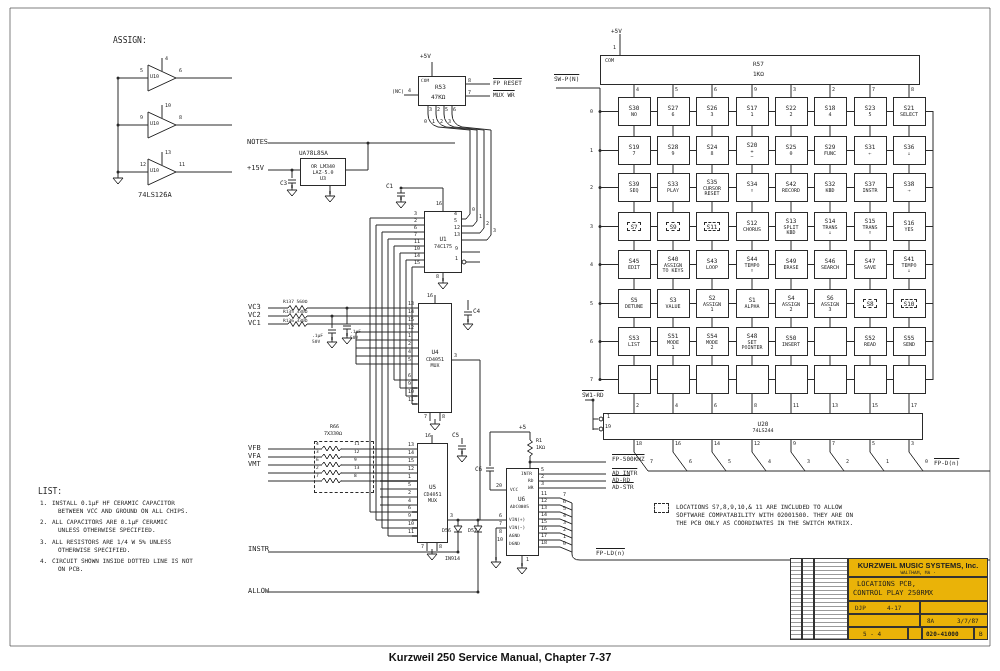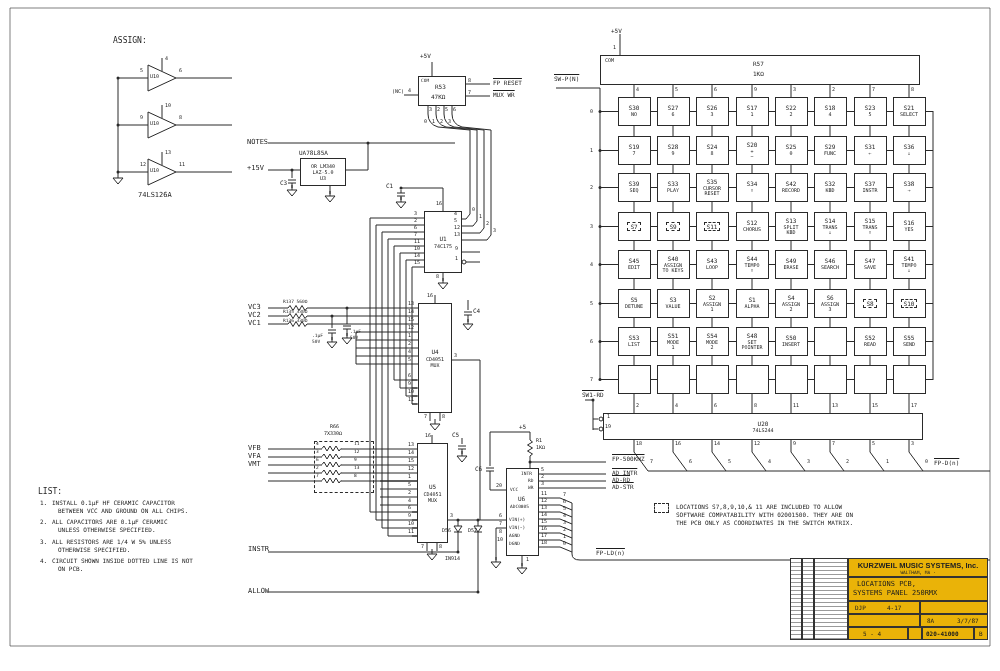--- a/index.html
+++ b/index.html
@@ -429,21 +429,21 @@
   <div class="tb" style="left:790px;top:558px;width:198px;height:82px"></div>
   <div class="tb hatch" style="left:790px;top:558px;width:12px;height:82px"></div>
   <div class="tb hatch" style="left:802px;top:558px;width:12px;height:82px"></div>
   <div class="tb hatch" style="left:814px;top:558px;width:34px;height:82px"></div>
   <div class="tb" style="left:848px;top:558px;width:140px;height:19px;text-align:center">
     <div style="font-family:'Liberation Sans',sans-serif;font-weight:bold;font-size:7.5px;margin-top:2px">KURZWEIL MUSIC SYSTEMS, Inc.</div>
     <div style="font-size:4.5px">WALTHAM, MA ·</div>
   </div>
   <div class="tb" style="left:848px;top:577px;width:140px;height:24px">
     <div class="lbl" style="left:8px;top:3px">LOCATIONS PCB,</div>
-    <div class="lbl" style="left:4px;top:12px">SYSTEMS PANEL 250RMX</div>
+    <div class="lbl" style="left:4px;top:12px">CONTROL PLAY 250RMX</div>
   </div>
   <div class="tb" style="left:848px;top:601px;width:72px;height:13px">
     <span class="lbl s6" style="left:6px;top:3px">DJP</span>
     <span class="lbl s6" style="left:38px;top:3px">4-17</span>
   </div>
   <div class="tb" style="left:920px;top:601px;width:68px;height:13px"></div>
   <div class="tb" style="left:848px;top:614px;width:72px;height:13px"></div>
   <div class="tb" style="left:920px;top:614px;width:68px;height:13px">
     <span class="lbl s6" style="left:6px;top:3px">8A</span>
     <span class="lbl s6" style="left:36px;top:3px">3/7/87</span>
@@ -452,20 +452,21 @@
     <span class="lbl s6" style="left:14px;top:3px">5 - 4</span>
   </div>
   <div class="tb" style="left:908px;top:627px;width:14px;height:13px"></div>
   <div class="tb" style="left:922px;top:627px;width:52px;height:13px">
     <span class="lbl s6" style="left:3px;top:3px;font-weight:bold">020-41000</span>
   </div>
   <div class="tb" style="left:974px;top:627px;width:14px;height:13px">
     <span class="lbl s6" style="left:4px;top:3px">B</span>
   </div>
 
+  <div class="caption">Kurzweil 250 Service Manual, Chapter 7-37</div>
 <div class="lbl s5" style="left: 140px; top: 68px;">5</div>
     <div class="lbl s5" style="left: 179px; top: 68px;">6</div>
     <div class="lbl s5" style="left: 165px; top: 56px;">4</div>
     <div class="lbl s5" style="left: 150px; top: 74px;">U10</div>
     <div class="lbl s5" style="left: 140px; top: 115px;">9</div>
     <div class="lbl s5" style="left: 179px; top: 115px;">8</div>
     <div class="lbl s5" style="left: 165px; top: 103px;">10</div>
     <div class="lbl s5" style="left: 150px; top: 121px;">U10</div>
     <div class="lbl s5" style="left: 140px; top: 162px;">12</div>
     <div class="lbl s5" style="left: 179px; top: 162px;">11</div>

